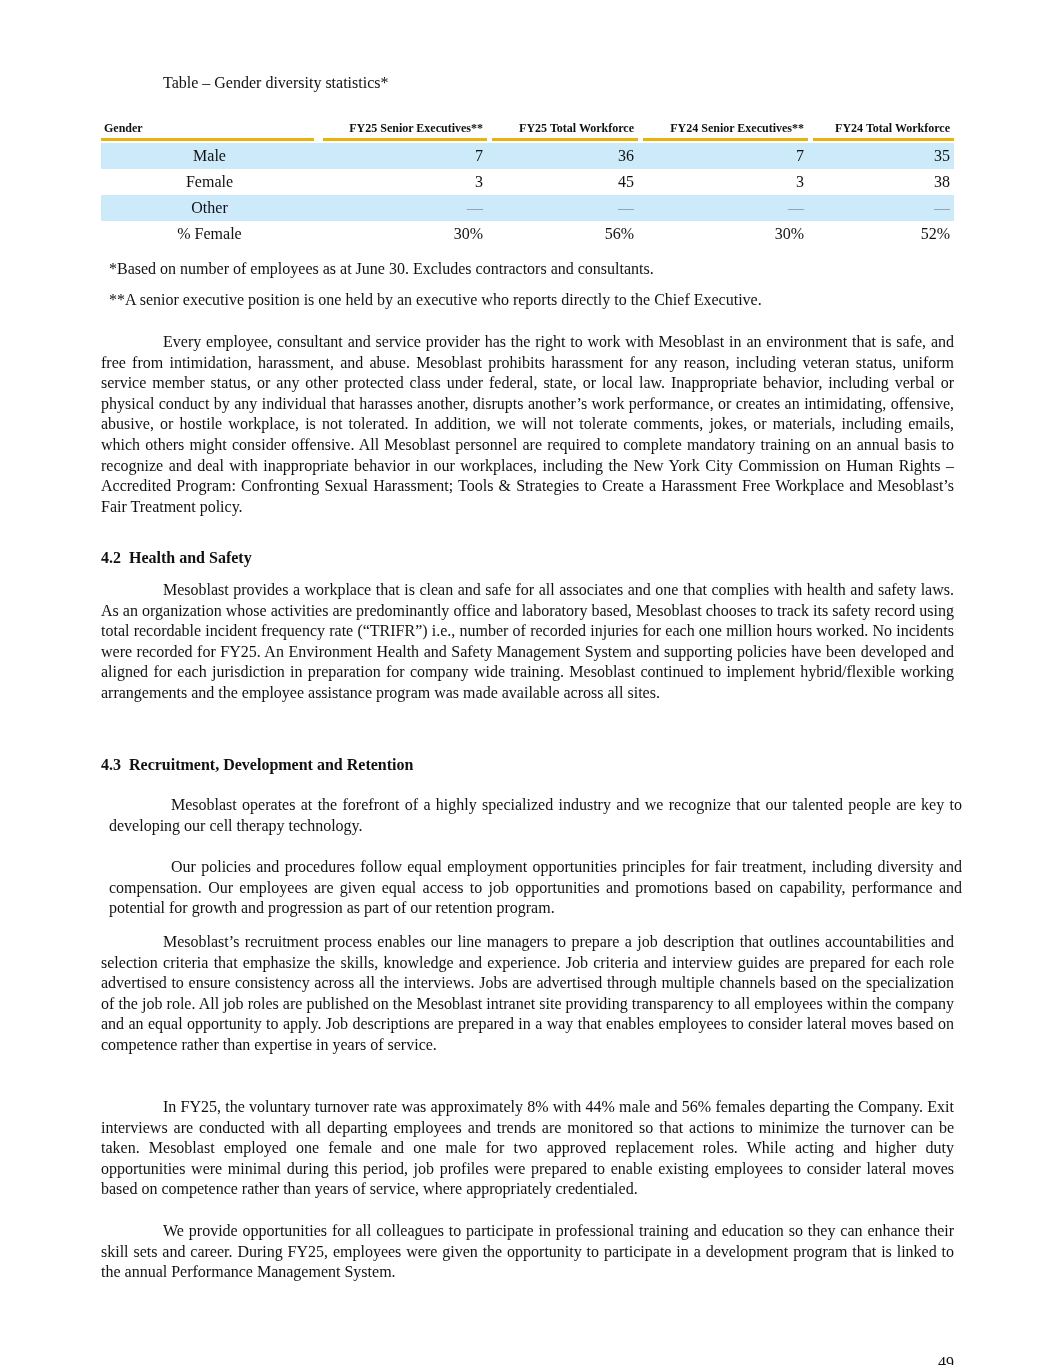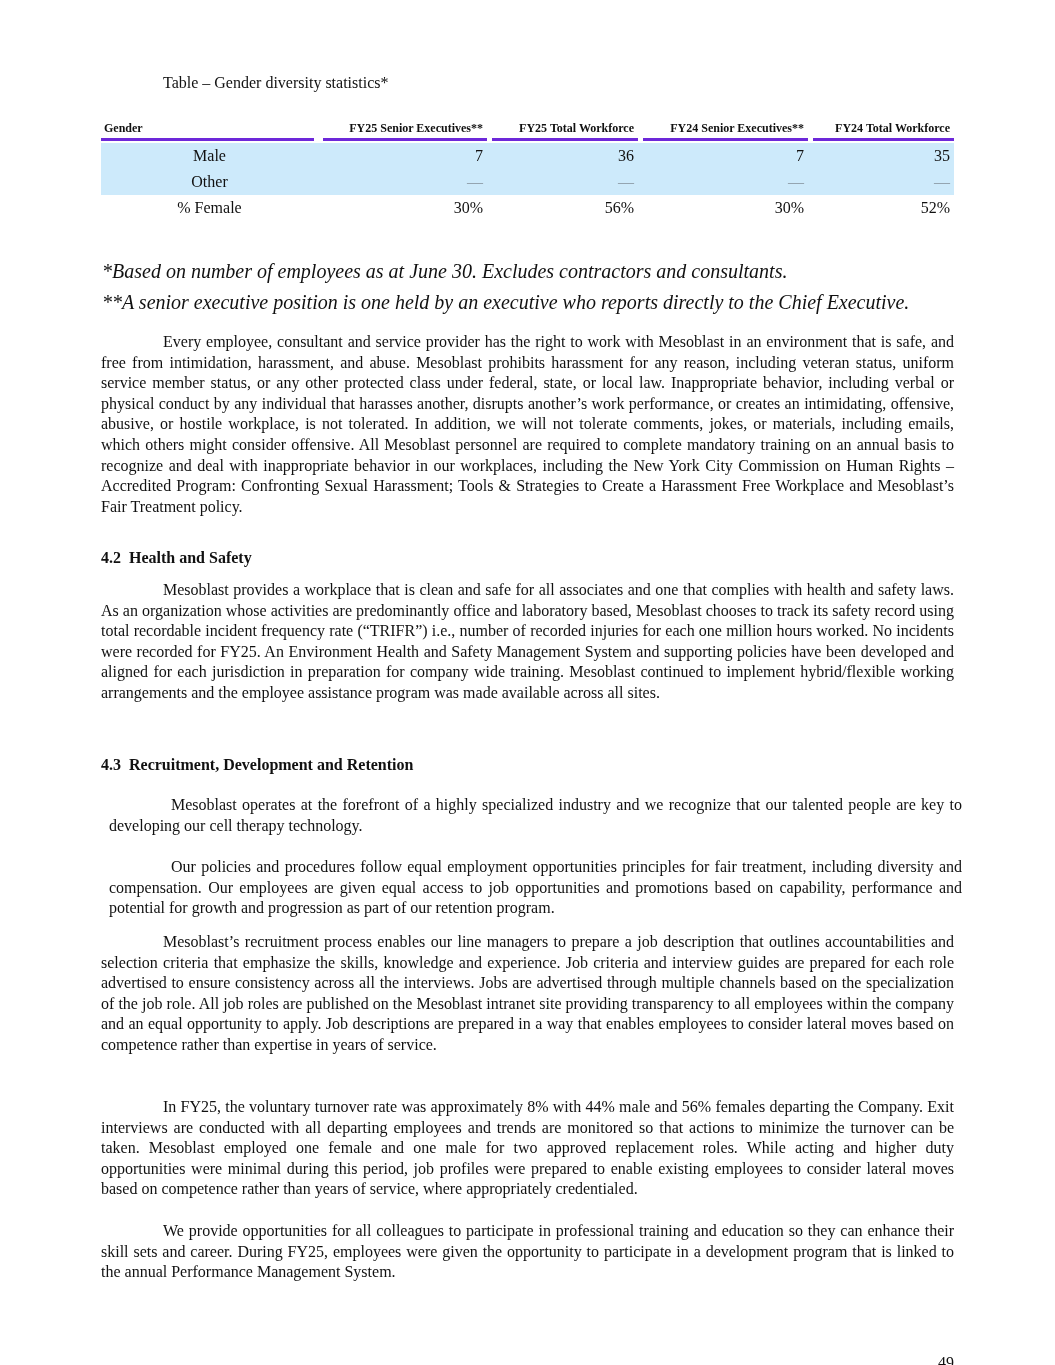--- a/index.html
+++ b/index.html
@@ -37,41 +37,40 @@
       font-size: 12px;
       font-weight: bold;
       padding: 0 0 2px 0;
       white-space: nowrap;
       text-align: right;
       vertical-align: bottom;
       height: 16px;
     }
     table.stats th .hdr {
       display: block;
-      border-bottom: 3px solid #6d28d9;
+      border-bottom: 3px solid #eab308;
       padding: 0 4px 2px 4px;
     }
     table.stats th.c0 .hdr { text-align: left; padding-left: 3px; margin-right: 4px; }
     table.stats th.cn .hdr { margin-left: 5px; }
     table.stats td {
       height: 26px;
       padding: 0 4px;
       text-align: right;
       vertical-align: middle;
       white-space: nowrap;
     }
     table.stats td.c0 { text-align: center; padding-left: 4px; }
     table.stats tr.shaded td { background: #cdeafb; }
     .dash { color: #8a9aa4; }
     .note {
       position: absolute;
-      left: 1px;
-      font-size: 20px;
+      left: 8px;
+      font-size: 16px;
       white-space: nowrap;
-      font-style: italic;
     }
     .para {
       position: absolute;
       left: 0;
       width: 853px;
       font-size: 16px;
       line-height: 20.6px;
       text-align: justify;
       text-indent: 62px;
     }
@@ -127,20 +126,27 @@
       </tr>
     </thead>
     <tbody>
       <tr class="shaded">
         <td class="c0">Male</td>
         <td>7</td>
         <td>36</td>
         <td>7</td>
         <td>35</td>
       </tr>
+      <tr>
+        <td class="c0">Female</td>
+        <td>3</td>
+        <td>45</td>
+        <td>3</td>
+        <td>38</td>
+      </tr>
       <tr class="shaded">
         <td class="c0">Other</td>
         <td class="dash">—</td>
         <td class="dash">—</td>
         <td class="dash">—</td>
         <td class="dash">—</td>
       </tr>
       <tr>
         <td class="c0">% Female</td>
         <td>30%</td>

